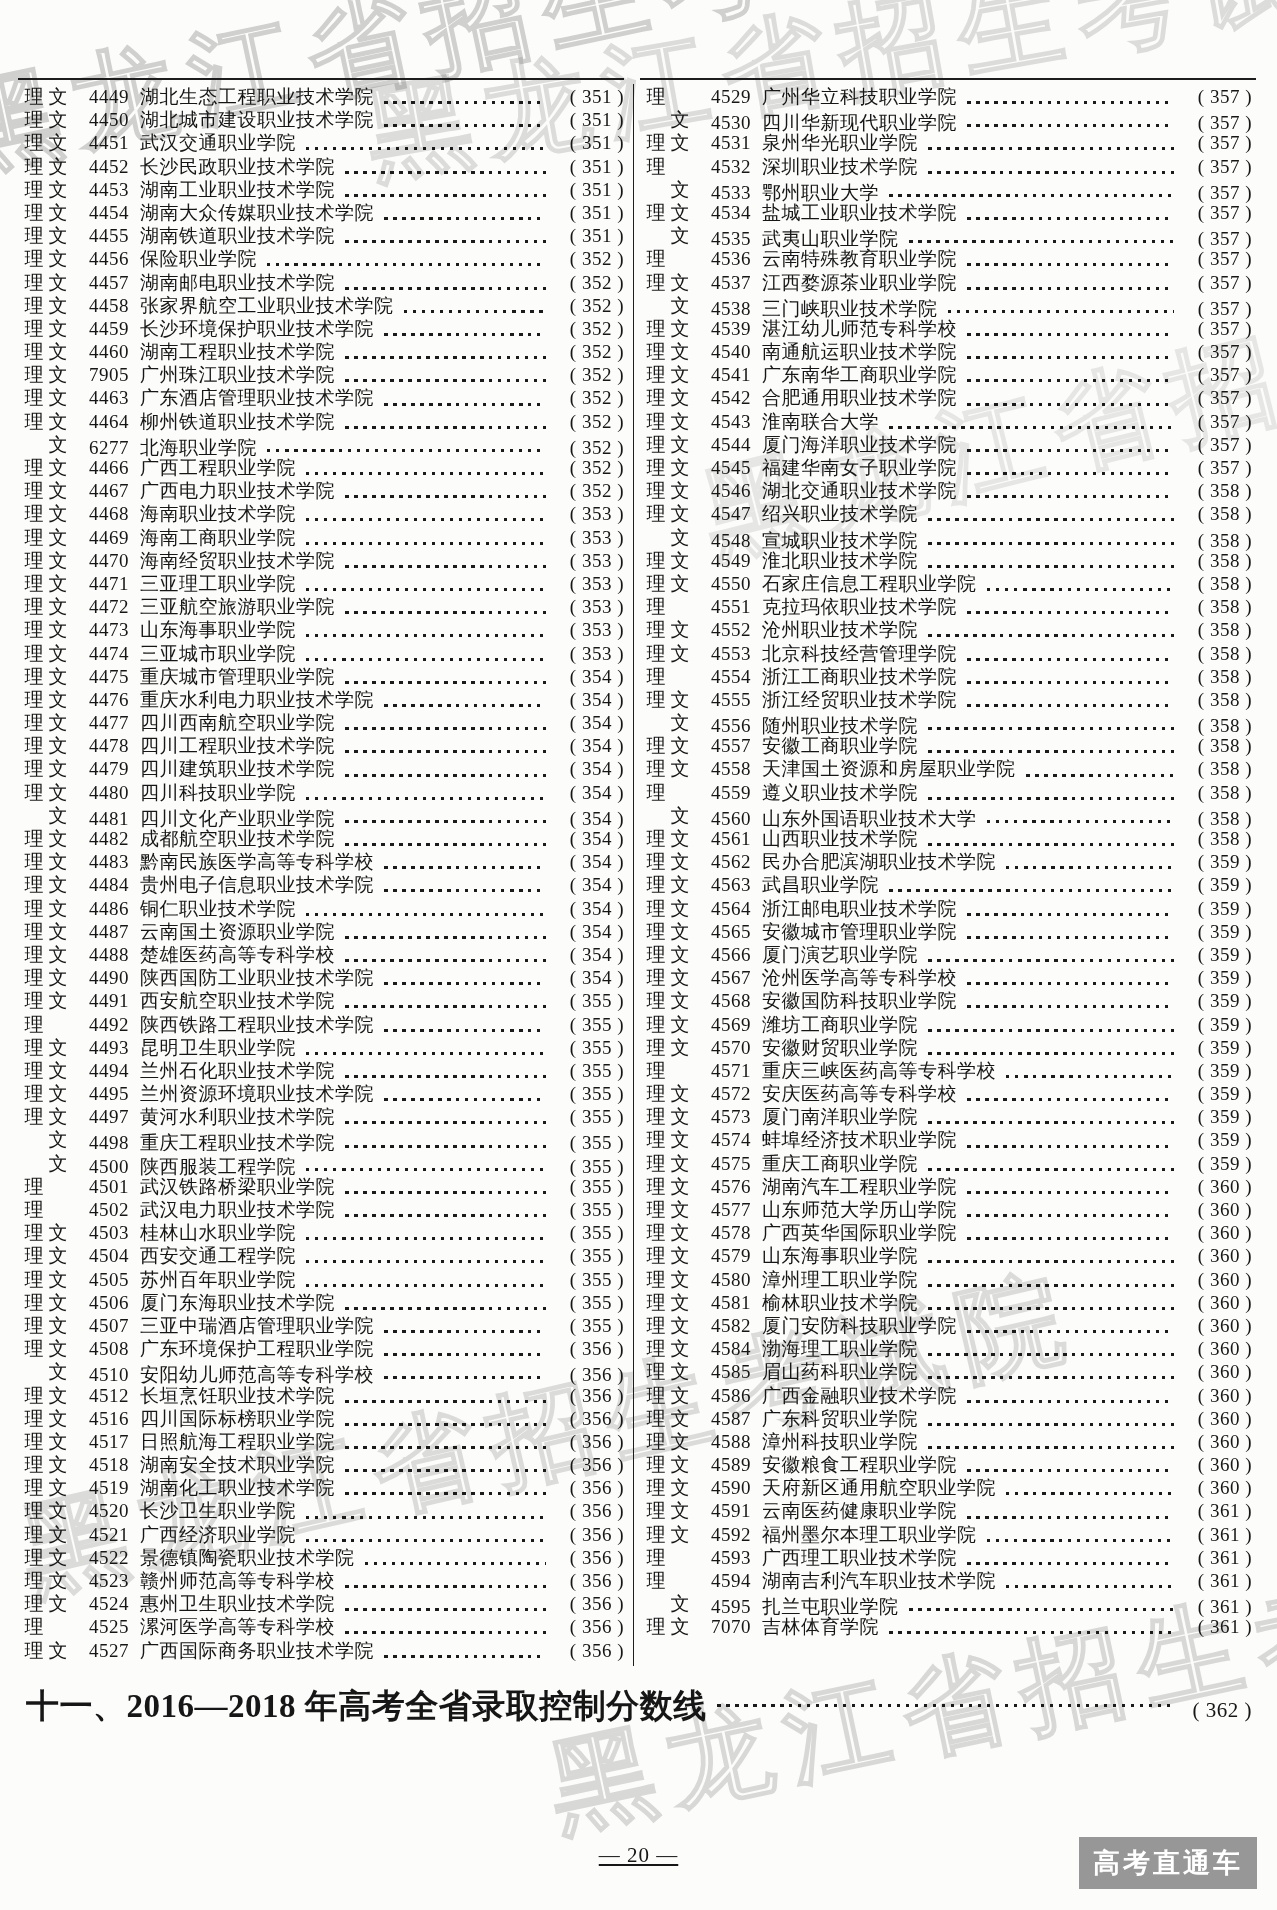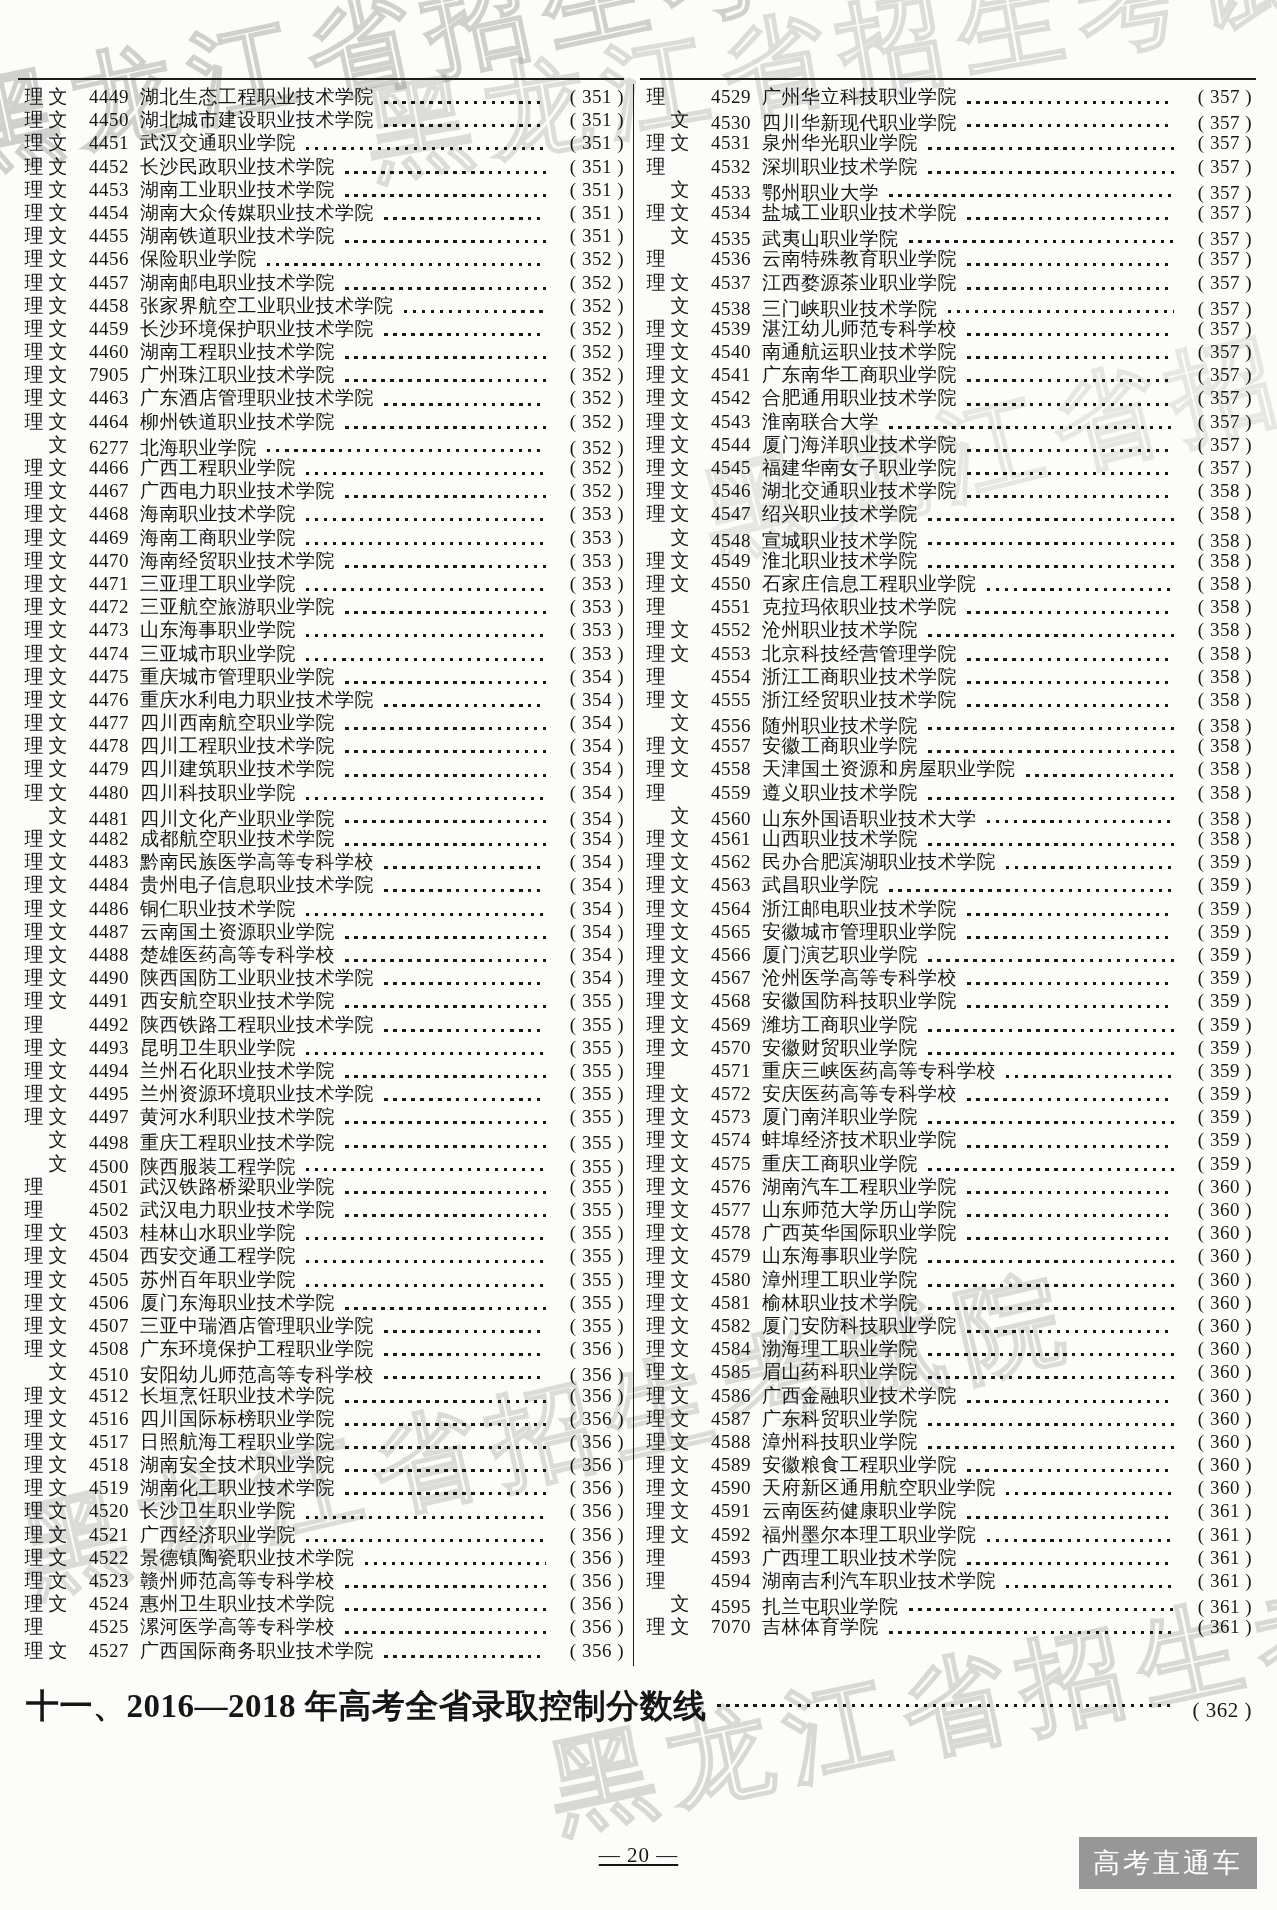--- a/index.html
+++ b/index.html
@@ -33,21 +33,21 @@
   #section-line{position:absolute;left:26px;right:25px;top:1678px;display:flex;align-items:baseline;}
   #section-title{font-size:33px;font-weight:bold;letter-spacing:.5px;flex:none;margin-top:6px;}
   #section-line .dots{transform:translateY(2px);}
   #section-line .score{font-size:21px;}
 
   
   #page-num{position:absolute;top:1843px;left:0;width:100%;text-align:center;
             font-size:21px;letter-spacing:1px;text-decoration:underline;}
   #badge{position:absolute;right:20px;top:1837px;background:#979797;color:#ffffff;
          font-family:"Liberation Sans","DejaVu Sans",sans-serif;
-         font-size:27px;font-weight:normal;letter-spacing:3px;padding:8px 14px;}
+         font-size:27px;font-weight:bold;letter-spacing:3px;padding:8px 14px;}
 
   
   .wm{position:absolute;font-weight:bold;font-size:104px;letter-spacing:16px;white-space:nowrap;
       color:transparent;-webkit-text-stroke:1.5px rgba(95,95,95,.28);pointer-events:none;}
   #wm1{top:-48px;left:-55px;transform:rotate(-12deg);}
   #wm2{top:-25px;left:360px;transform:rotate(-10deg);-webkit-text-stroke-color:rgba(110,110,110,.22);}
   #wm3{top:320px;left:690px;transform:rotate(-14deg);-webkit-text-stroke-color:rgba(120,120,120,.16);}
   #wm4{top:1365px;left:10px;transform:rotate(-13deg);-webkit-text-stroke-color:rgba(105,105,105,.22);}
   #wm5{top:1610px;left:540px;transform:rotate(-12deg);-webkit-text-stroke-color:rgba(105,105,105,.24);}
 </style>

